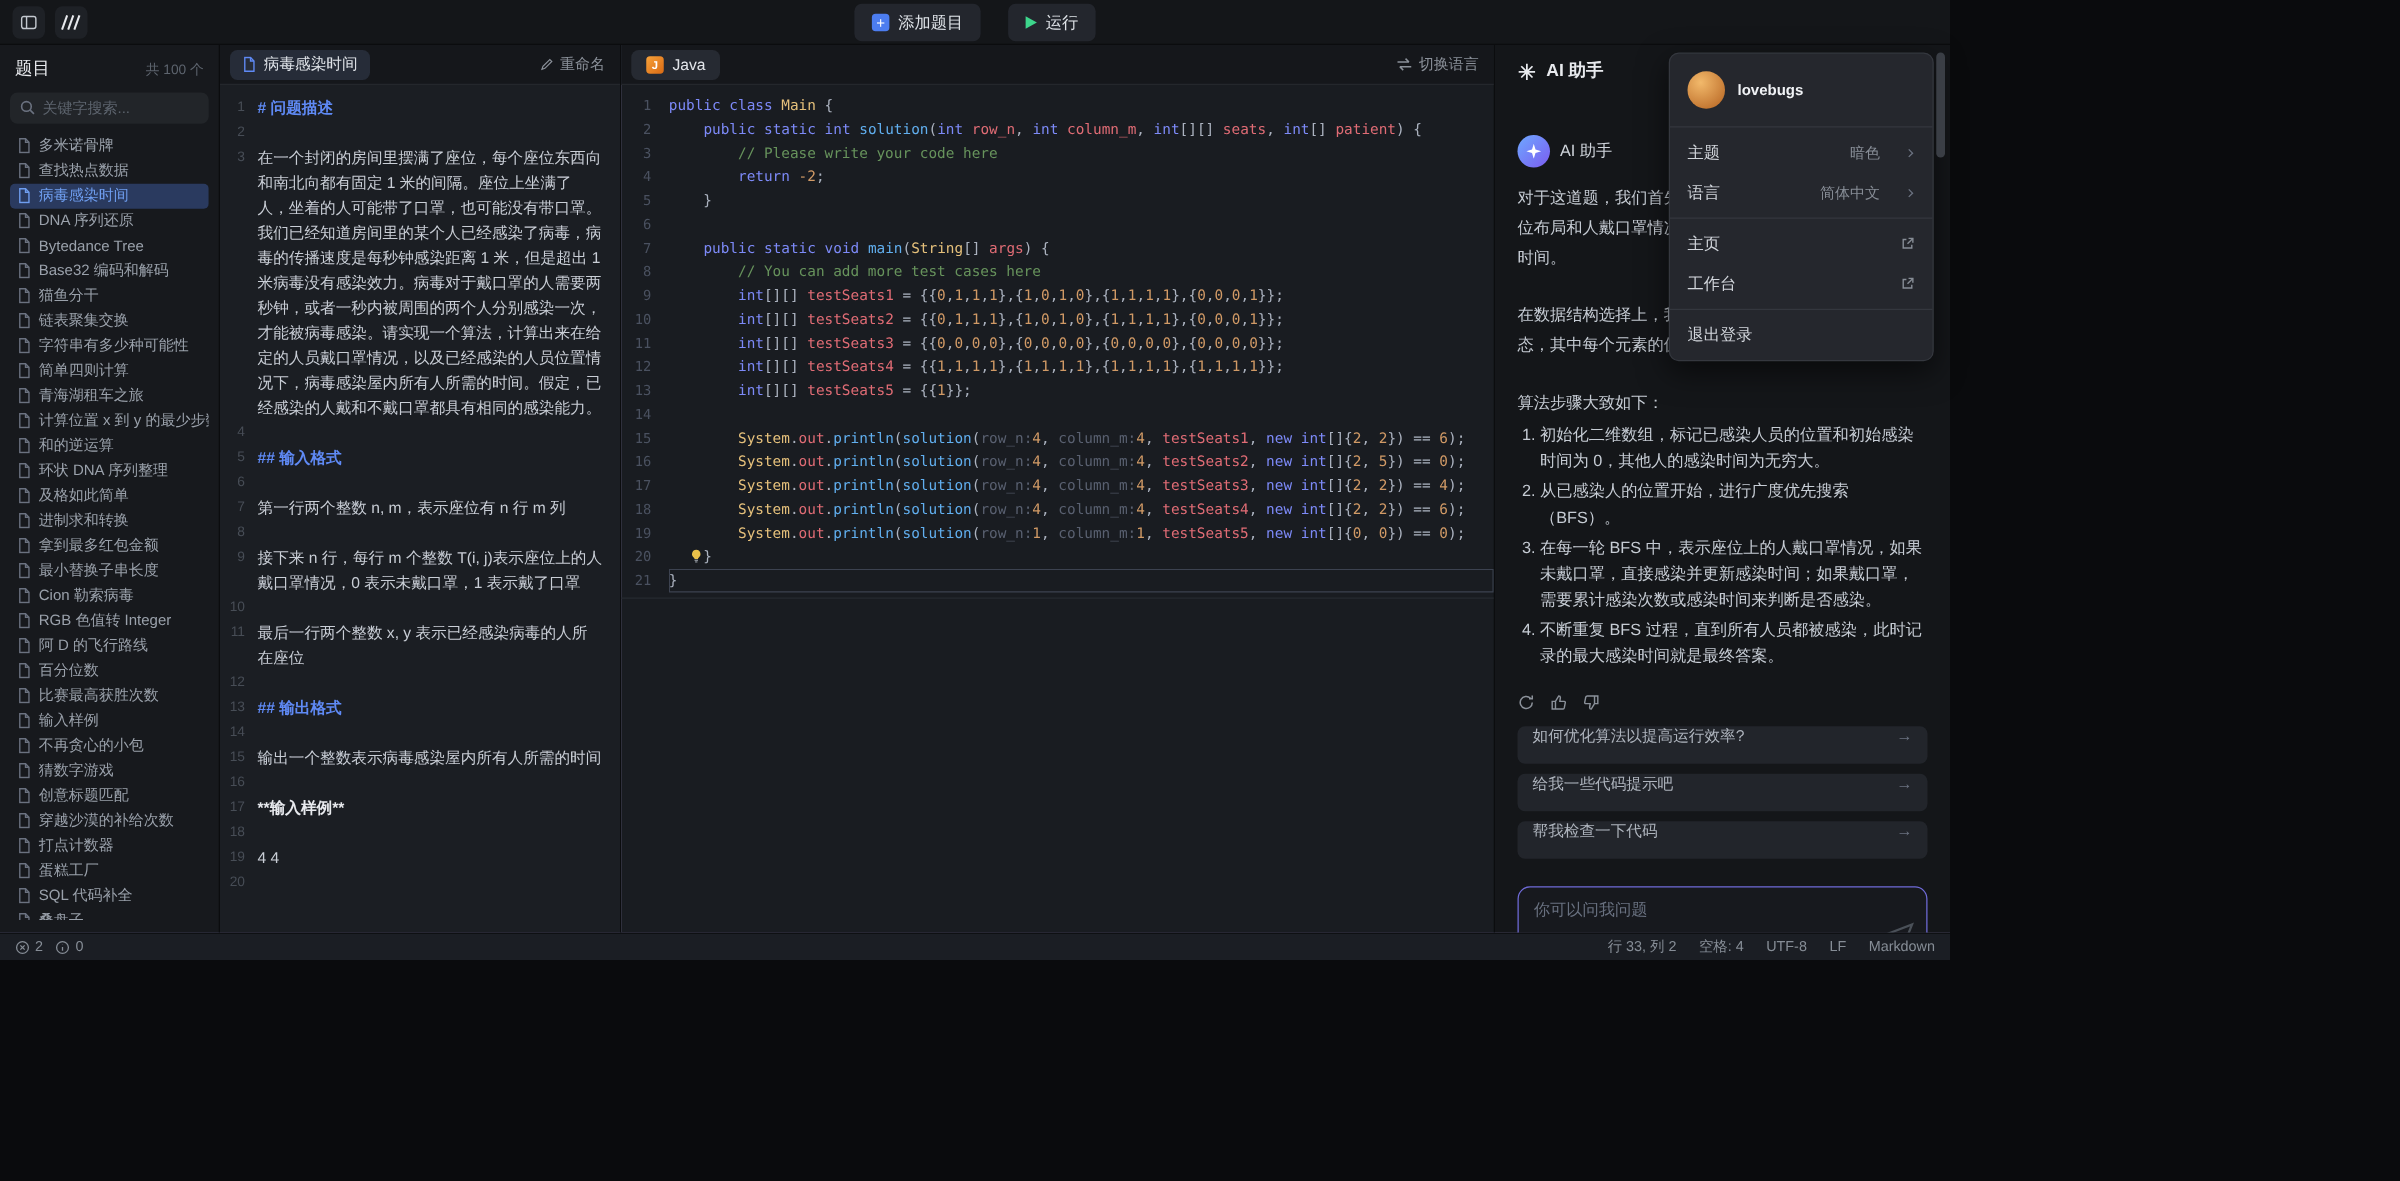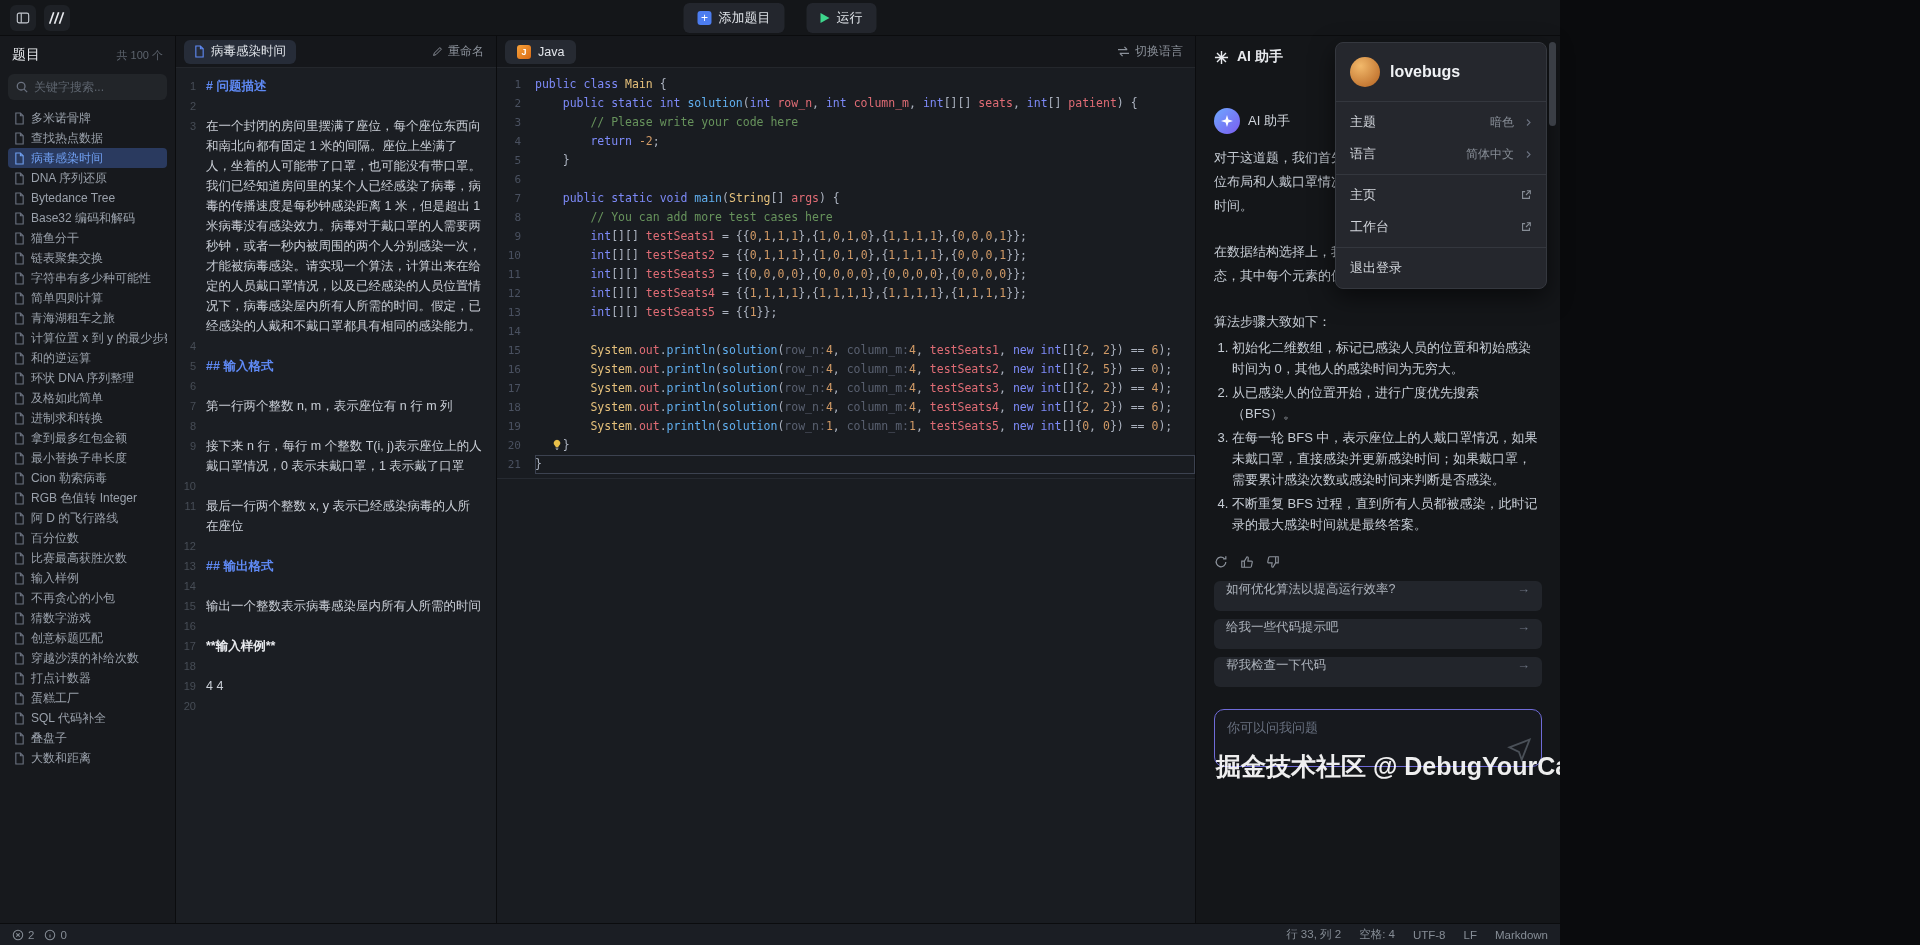--- a/index.html
+++ b/index.html
@@ -1,18 +1,18 @@
 <!DOCTYPE html>
 <html style="--accent-blue: #4c7df0; --selected-blue-bg: #2a3a5f; --selected-blue-text: #6f9ef0; --run-green: #3dd68c; --java-orange: #f8a23a; --heading-blue: #5f8af5; --input-focus-border: #6f6bd8; --promo-text: #9fbdf2;"><head>
 <meta charset="utf-8">
 <style>
   *{box-sizing:border-box;margin:0;padding:0}
   html,body{width:1920px;height:945px;background:#0a0b0d;overflow:hidden;
     font-family:"Liberation Sans","DejaVu Sans",sans-serif;}
-  .app{position:absolute;left:0;top:0;width:1560px;height:945px;background:#c4b5fd;
+  .app{position:absolute;left:0;top:0;width:1560px;height:768px;background:#c4b5fd;
     display:flex;flex-direction:column}
 
   
   .topbar{height:36px;background:#141619;display:flex;align-items:center;padding:0 10px;
     position:relative;border-bottom:1px solid #0b0c0e;flex:0 0 auto}
   .tb-left{display:flex;gap:8px;align-items:center}
   .tb-icon{width:26px;height:26px;border-radius:6px;background:#1e2126;display:flex;
     align-items:center;justify-content:center;cursor:pointer}
   .tb-center{position:absolute;left:50%;transform:translateX(-50%);display:flex;gap:22px}
   .tb-btn{display:flex;align-items:center;gap:7px;background:#23262d;border:none;color:#dfe3e8;
@@ -116,25 +116,25 @@
   .watermark{position:absolute;left:2px;bottom:-16px;display:flex;align-items:center;gap:6px;
     font-size:25px;font-weight:bold;color:rgba(255,255,255,.93);white-space:nowrap;pointer-events:none}
 
   
   .user-menu{position:absolute;left:1335px;top:42px;width:212px;background:#25272d;
     border:1px solid #35383f;border-radius:8px;box-shadow:0 8px 24px rgba(0,0,0,.55);
     padding:4px 0;z-index:50}
   .um-user{display:flex;align-items:center;gap:10px;padding:10px 14px}
   .um-avatar{width:30px;height:30px;border-radius:50%;
     background:radial-gradient(circle at 35% 30%,#f2b96b,#b4611f)}
-  .um-name{color:#f0f2f5;font-size:16px;font-weight:bold}
+  .um-name{color:#f0f2f5;font-size:12px;font-weight:bold}
   .um-divider{height:1px;background:#34373e;margin:4px 0}
   .um-item{display:flex;align-items:center;justify-content:space-between;padding:7px 14px;
     color:#d2d6dc;font-size:13px;cursor:pointer}
-  .um-value{color:#878d96;font-size:12px;display:flex;align-items:center;gap:11px}
+  .um-value{color:#878d96;font-size:12px;display:flex;align-items:center;gap:21px}
 
   
   .statusbar{height:22px;background:#1b1e24;border-top:1px solid #0b0c0e;display:flex;
     align-items:center;padding:0 12px;color:#868d96;font-size:11.5px;flex:0 0 auto}
   .st-left,.st-right{display:flex;align-items:center}
   .st-left{gap:10px}
   .st-right{margin-left:auto;gap:18px}
   .st-item{display:flex;gap:4px;align-items:center;cursor:pointer}
 
   

